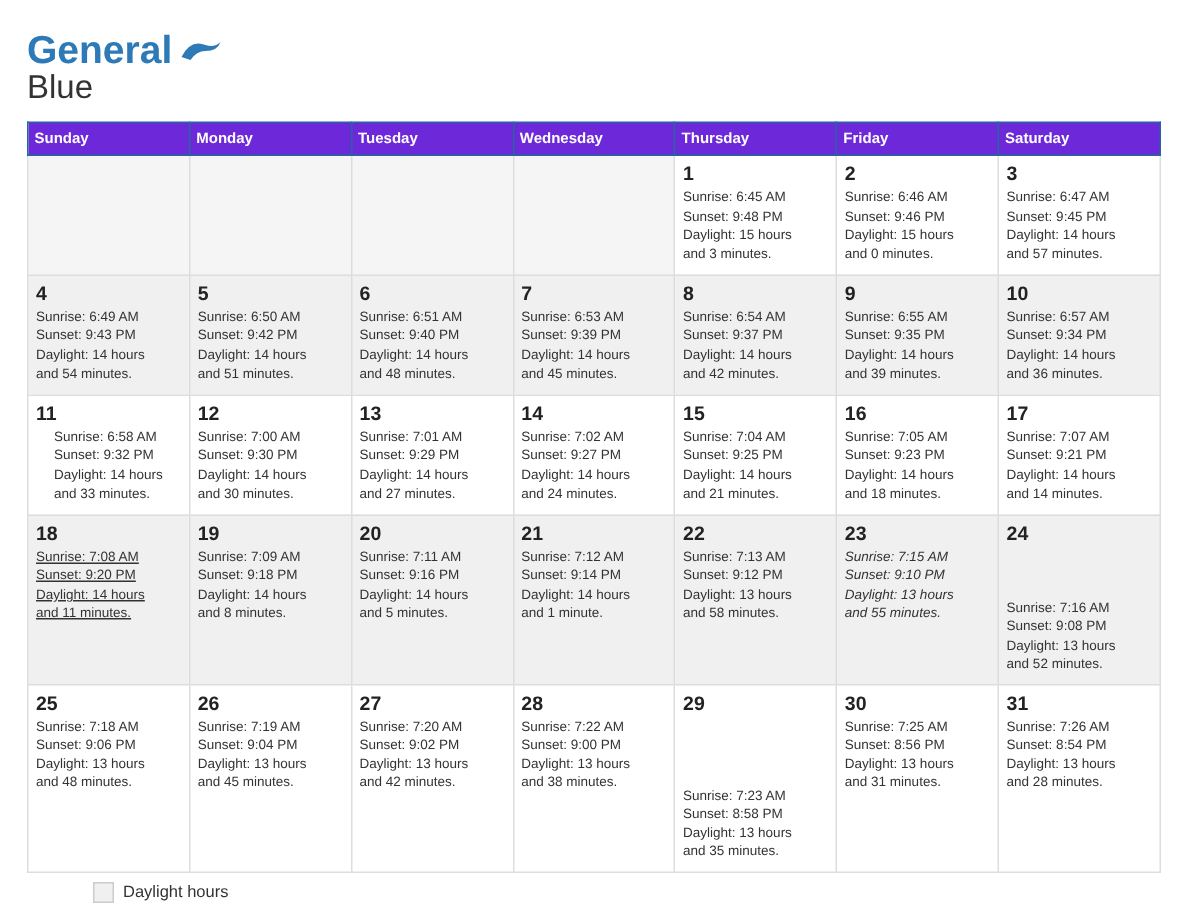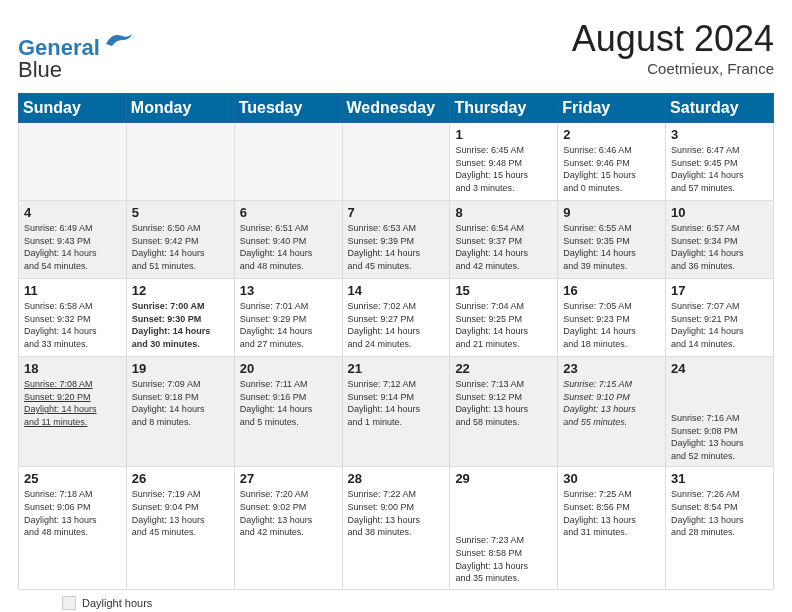--- a/index.html
+++ b/index.html
@@ -46,23 +46,23 @@
       text-align: right;
     }
     .calendar {
       flex: 1;
       border: 1px solid #ccc;
       border-collapse: collapse;
       width: 100%;
       table-layout: fixed;
     }
     .calendar th {
-      background: #0369a1;
+      background: #6d28d9;
       color: #fff;
-      font-size: 16px;
+      font-size: 10px;
       font-weight: bold;
       padding: 5px 4px;
       text-align: left;
       border: 1px solid #2266a0;
     }
     .calendar td {
       vertical-align: top;
       border: 1px solid #ddd;
       padding: 4px 5px;
       font-size: 9.5px;
@@ -105,32 +105,28 @@
       display: inline-block;
     }
   </style>
 </head>
 <body>
 
 <div class="page">
   <div class="header">
     <div class="logo">
       <div class="logo-line">
-        <span style="font-size:22px;font-weight:bold;color:#333;margin-top:17px;">
+        <span style="font-size:26px;font-weight:bold;color:#333;">
           <span style="color:#2e7ab6;">General</span>
         </span>
         <svg width="32" height="20" viewBox="0 0 32 20" style="margin-left:2px;">
           <path d="M4,14 Q10,2 20,6 Q26,8 30,4 Q28,10 20,10 Q14,10 10,16 Z" fill="#2e7ab6"></path>
         </svg>
       </div>
       <div style="font-size:22px;font-weight:normal;color:#333;margin-top:-4px;">Blue</div>
-    </div>
-    <div class="title-block">
-      <div class="month-title">August 2024</div>
-      <div class="location">Coetmieux, France</div>
     </div>
   </div>
 
   <table class="calendar">
     <thead>
       <tr>
       <th>Sunday</th>
           <th>Monday</th>
           <th>Tuesday</th>
           <th>Wednesday</th>
@@ -214,28 +210,28 @@
             <span class="day-num">10</span>
             <div class="day-info" style="white-space: pre-line;">Sunrise: 6:57 AM
 Sunset: 9:34 PM
 Daylight: 14 hours
 and 36 minutes.</div>
           </td>
         </tr>
         <tr>
           <td>
             <span class="day-num">11</span>
-            <div class="day-info" style="white-space: pre-line;">Sunrise: 6:58 AM
+            <div class="day-info" style="white-space: pre-line; margin-left: 12px;">Sunrise: 6:58 AM
 Sunset: 9:32 PM
 Daylight: 14 hours
 and 33 minutes.</div>
           </td>
           <td>
             <span class="day-num">12</span>
-            <div class="day-info" style="white-space: pre-line; font-weight: bold;">Sunrise: 7:00 AM
+            <div class="day-info" style="white-space: pre-line;">Sunrise: 7:00 AM
 Sunset: 9:30 PM
 Daylight: 14 hours
 and 30 minutes.</div>
           </td>
           <td>
             <span class="day-num">13</span>
             <div class="day-info" style="white-space: pre-line;">Sunrise: 7:01 AM
 Sunset: 9:29 PM
 Daylight: 14 hours
 and 27 minutes.</div>

